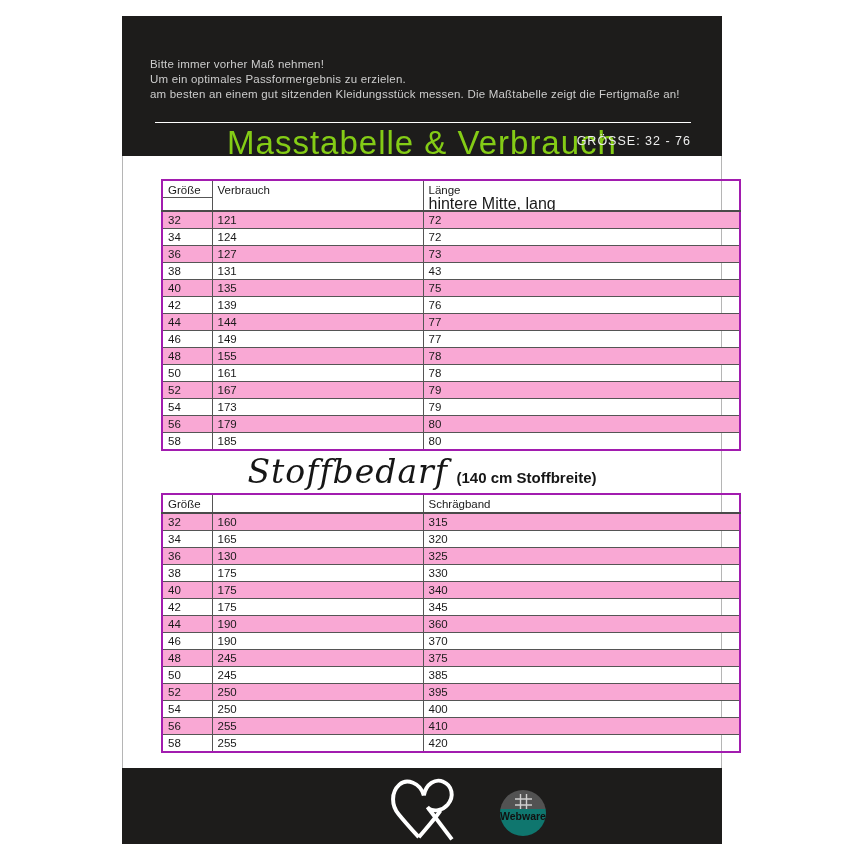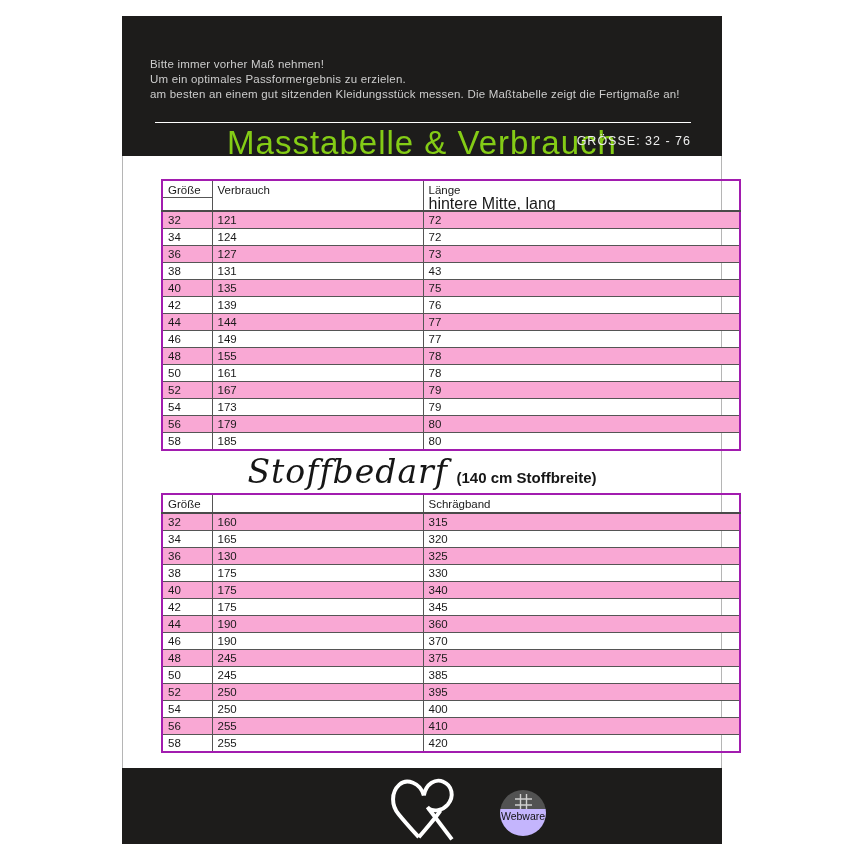--- a/index.html
+++ b/index.html
@@ -36,21 +36,21 @@
 
   .section-title { position:absolute; left:0; right:0; top:296px; text-align:center; color:#161616; }
   .script { font-family:"DejaVu Serif", serif; font-style:italic; font-size:33px; letter-spacing:1px;text-align:center; }
   .section-sub { font-size:15px; font-weight:600; margin-left:4px; }
 
   
   .bottombar { position:absolute; left:122px; top:752px; width:600px; height:92px; background:#1d1c1b; }
   .heart-logo { position:absolute; left:268px; top:8px; width:72px; height:72px; }
   .webware-badge { position:absolute; left:378px; top:22px; width:46px; height:46px; border-radius:50%; overflow:hidden; }
   .badge-top { height:19px; background:#525252; display:flex; align-items:flex-end; justify-content:center; }
-  .badge-bottom { height:27px; background:#c4b5fd; text-align:center; font-size:10.5px; font-weight:400; color:#111111; line-height:14px; }
+  .badge-bottom { height:27px; background:#0f766e; text-align:center; font-size:10.5px; font-weight:700; color:#111111; line-height:14px; }
 </style>
 </head>
 <body>
 
 <div class="canvas">
 
   <header class="topbar">
     <div class="notes">
       <div>Bitte immer vorher Maß nehmen!</div>
       <div>Um ein optimales Passformergebnis zu erzielen.</div>

